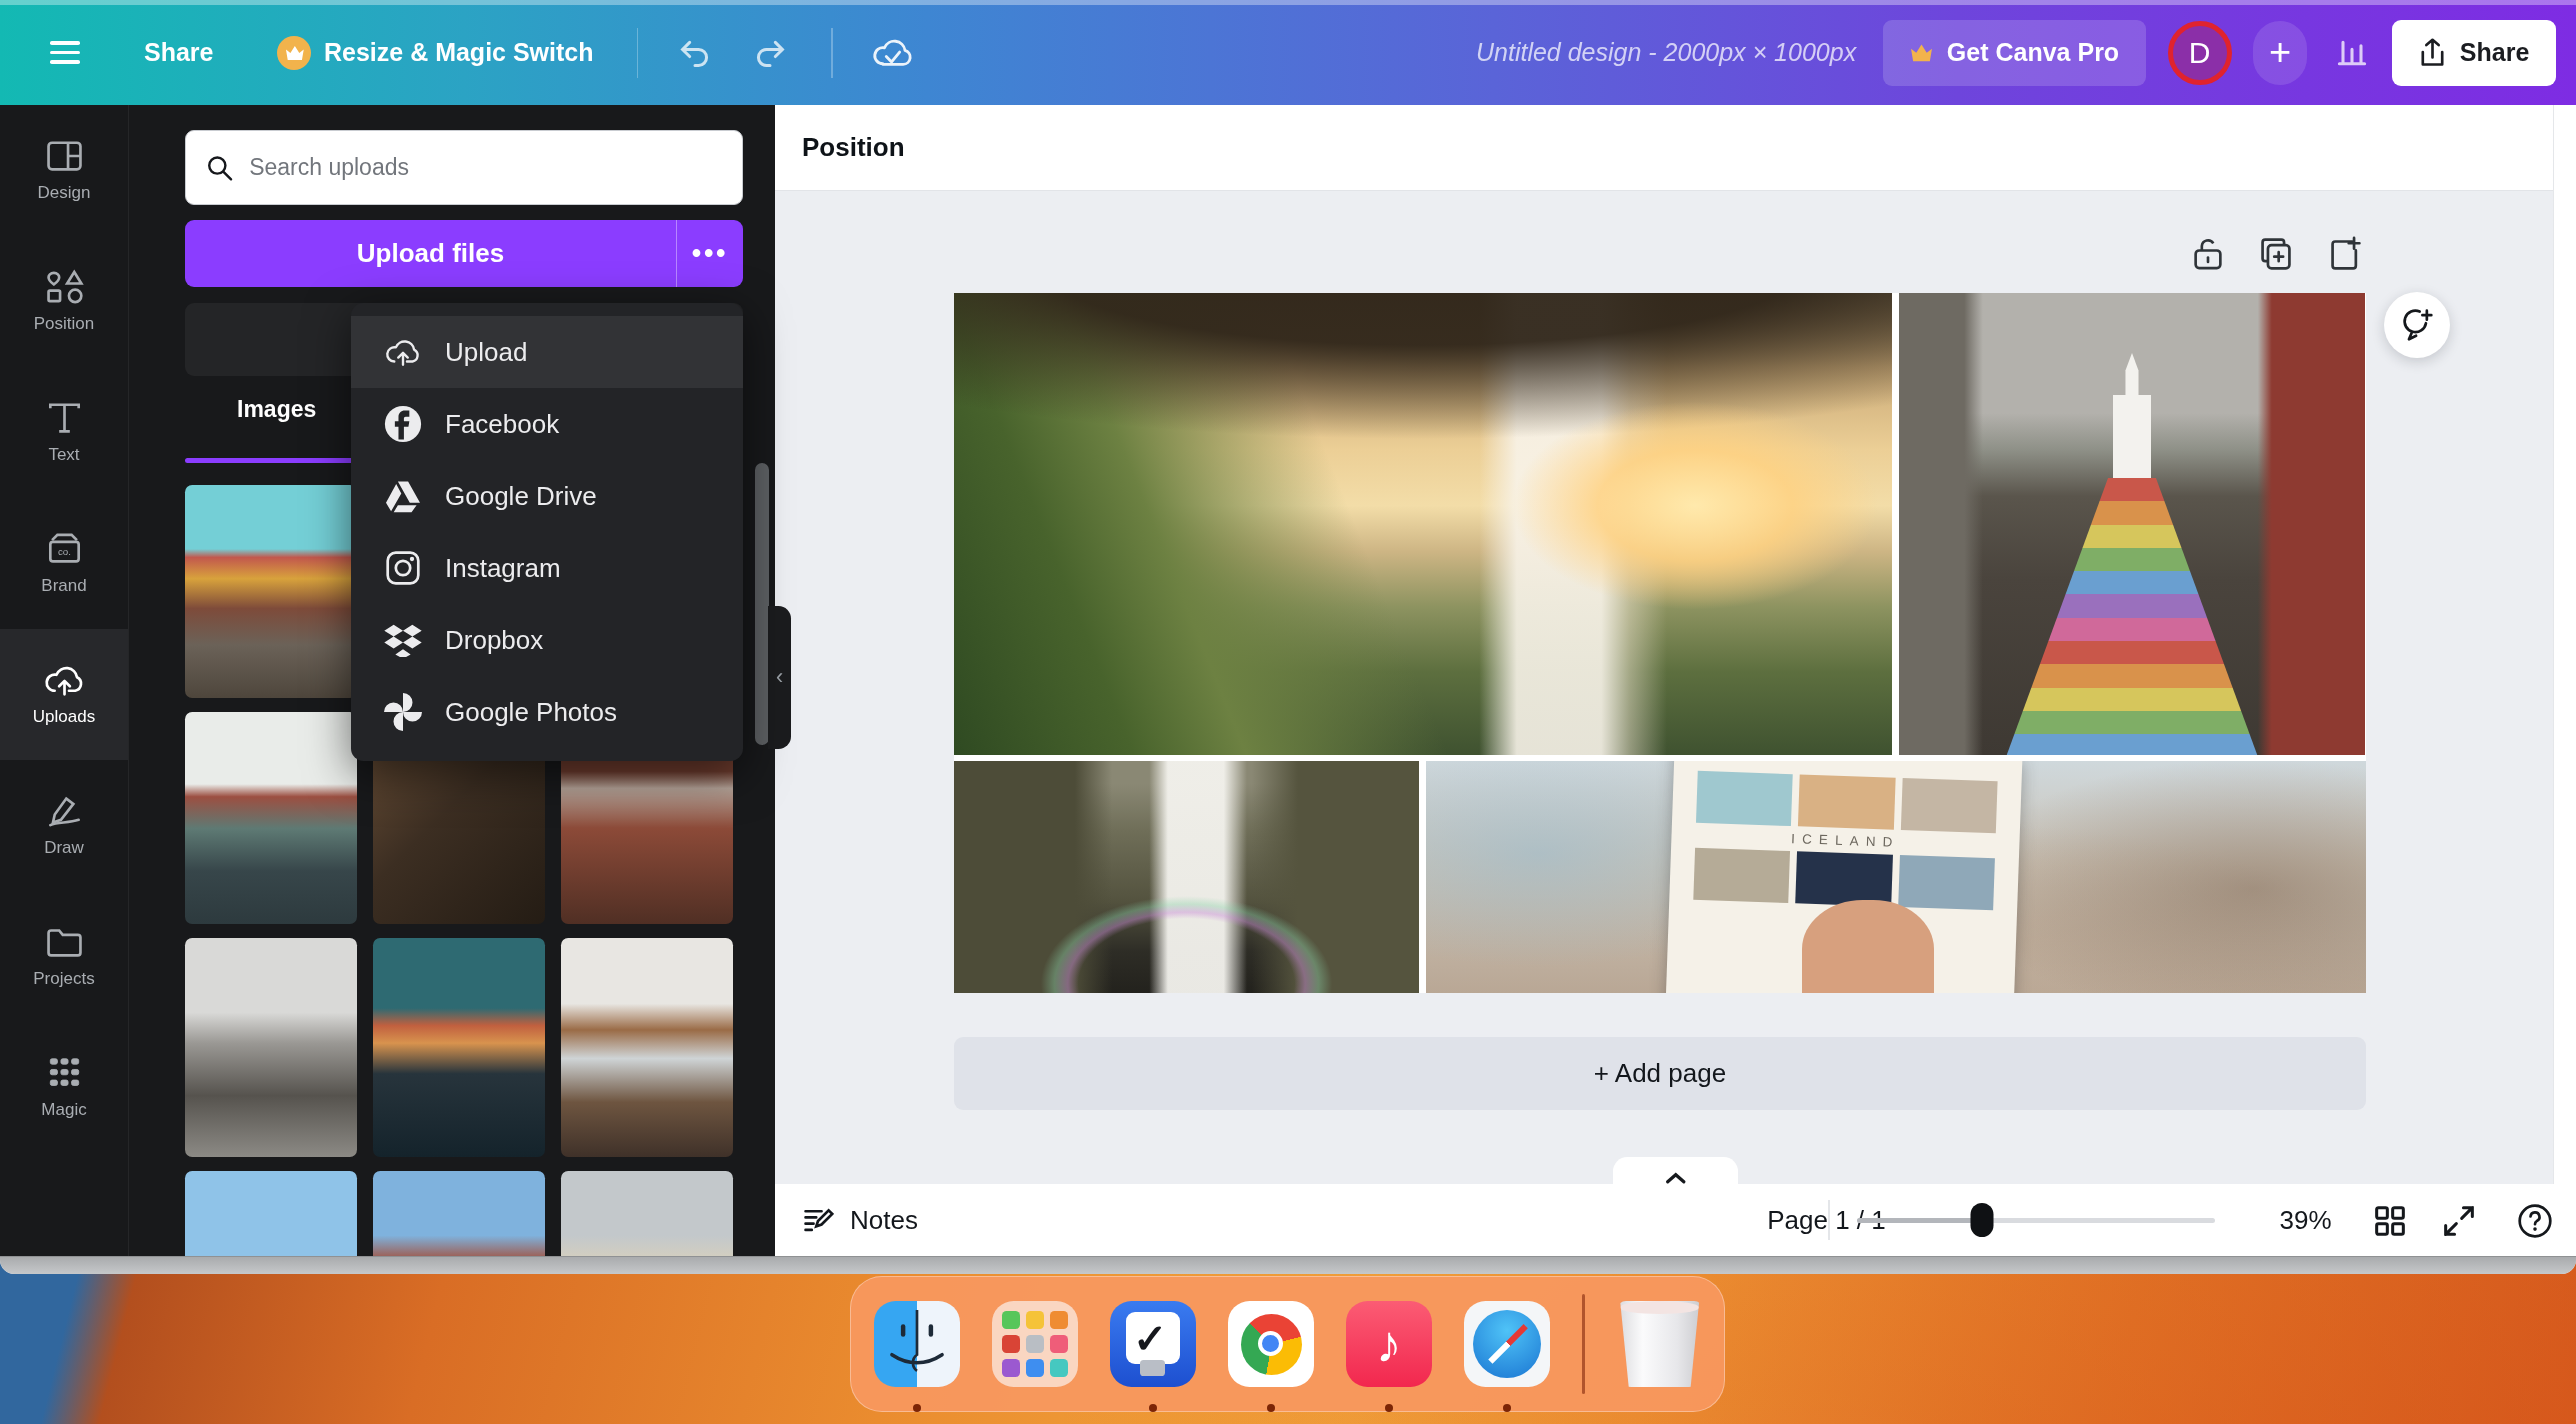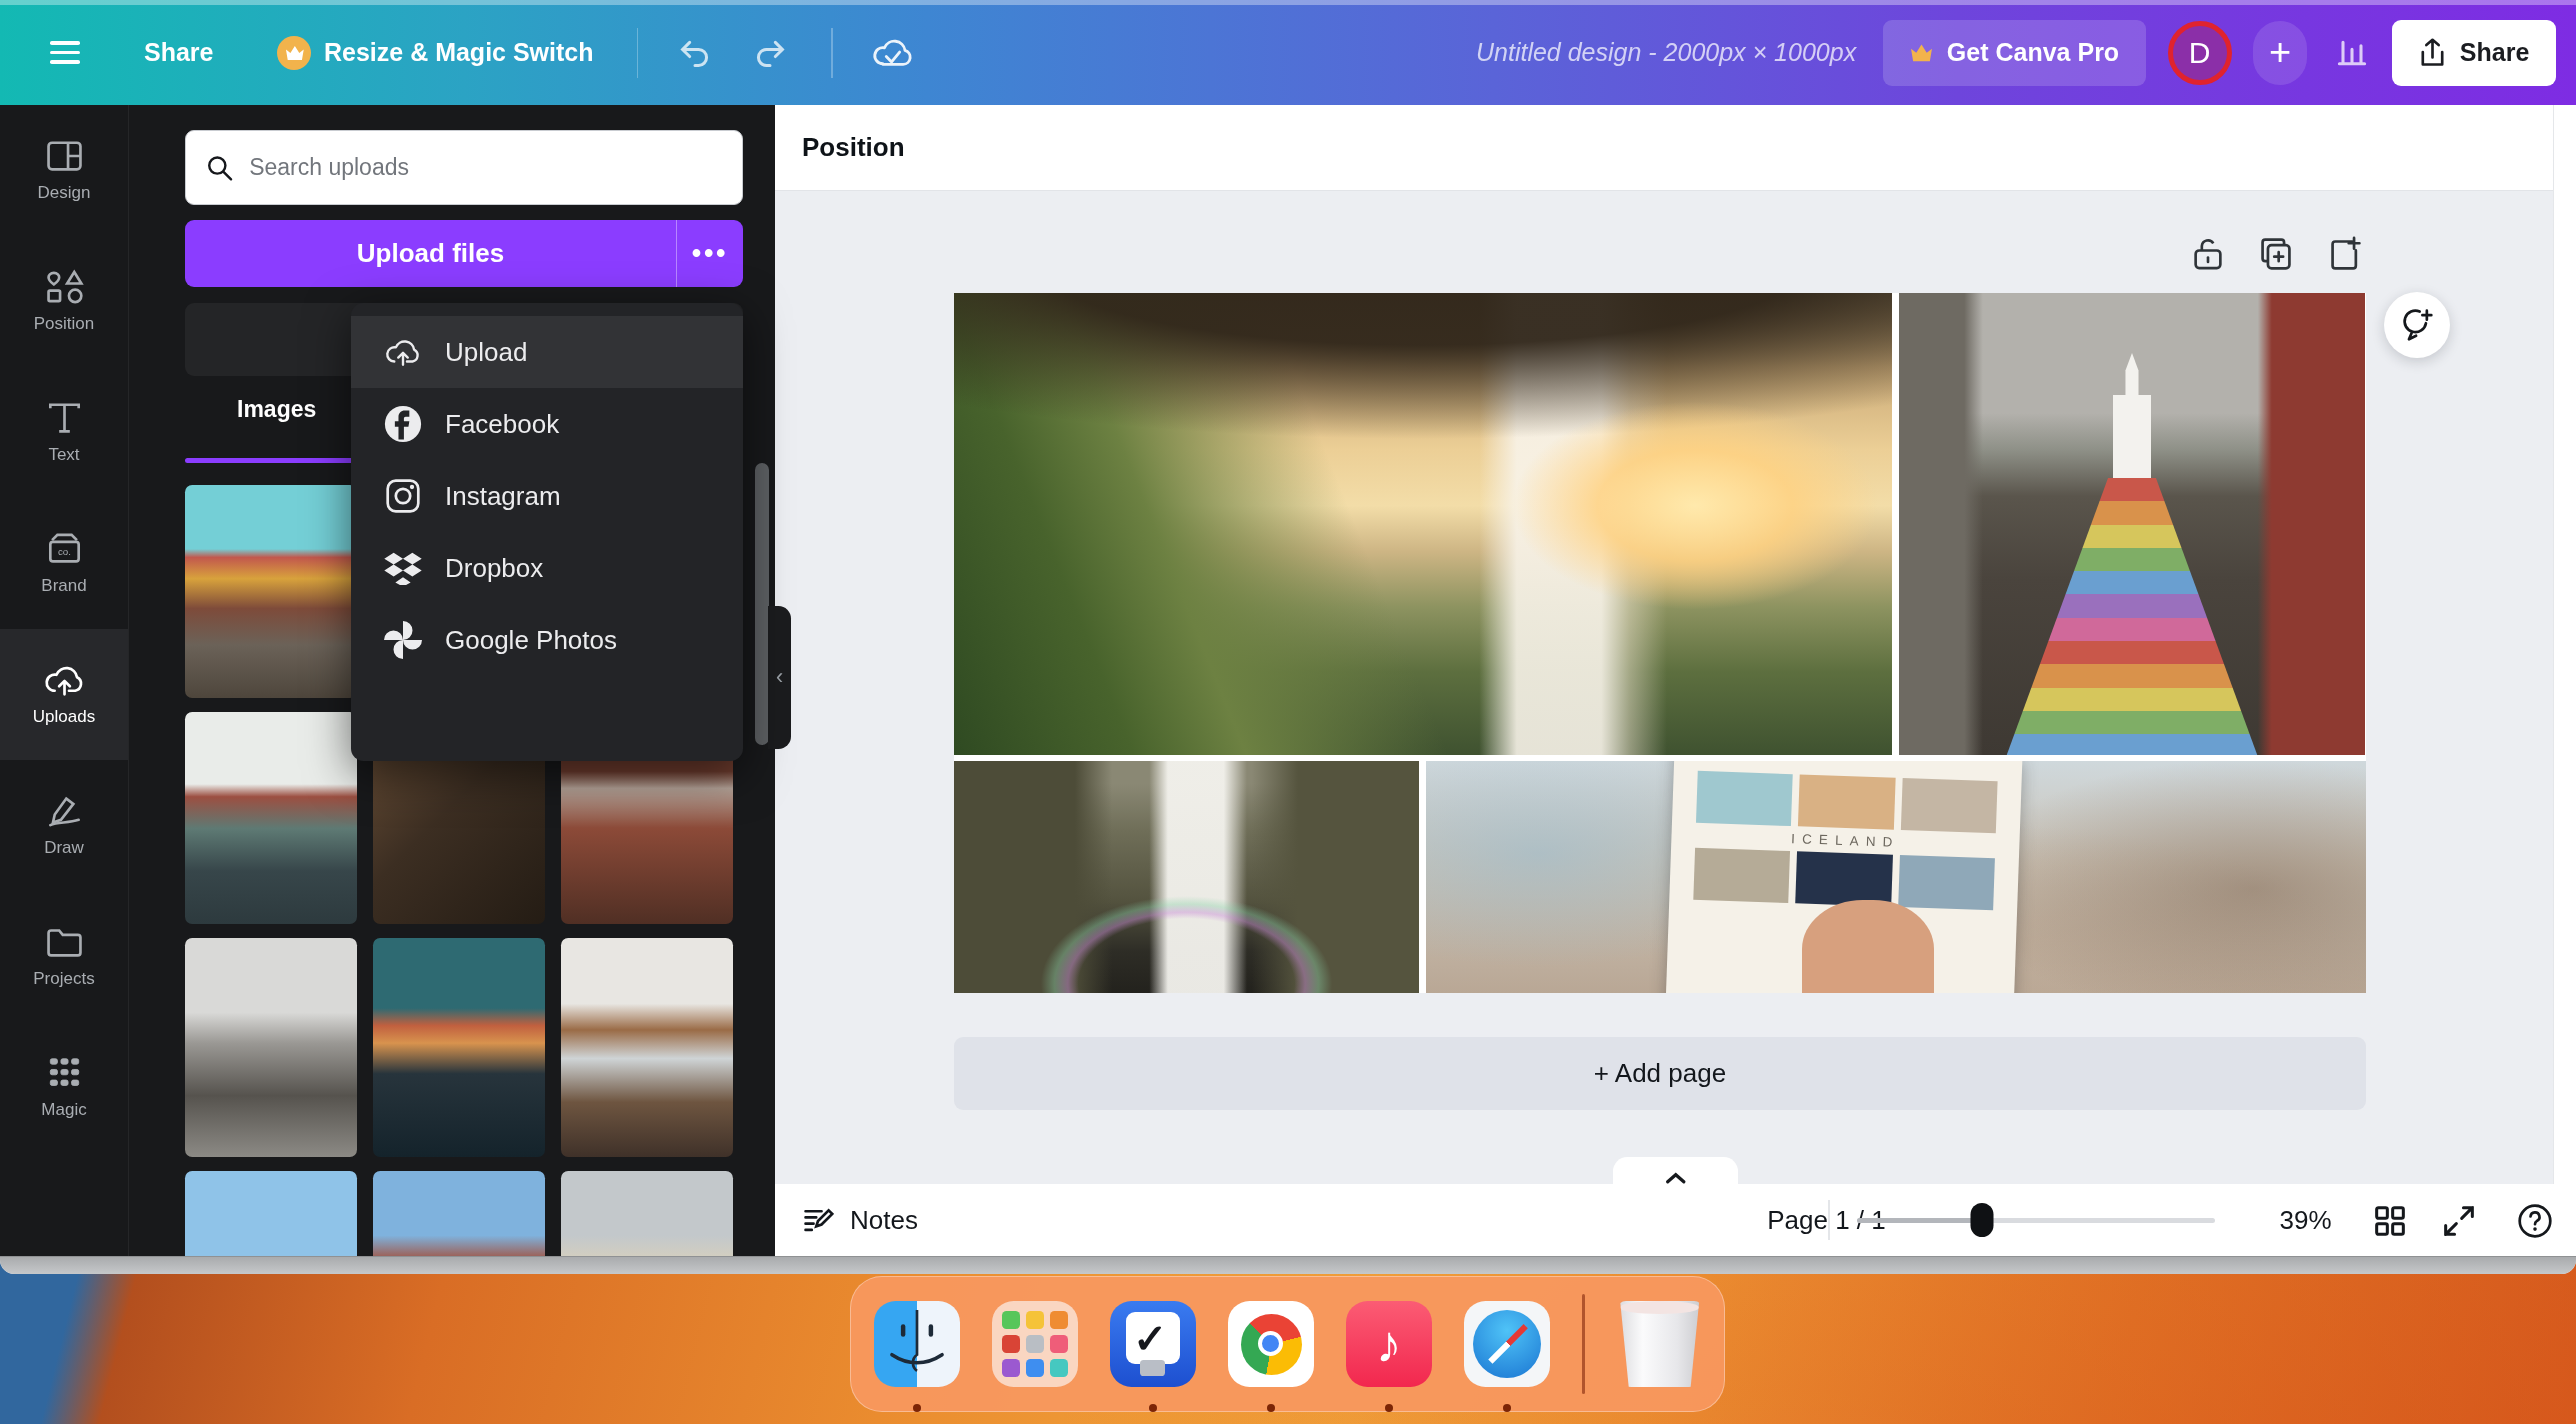--- a/index.html
+++ b/index.html
@@ -422,20 +422,28 @@
         <span class="mi">
           <svg width="38" height="38" viewBox="0 0 42 42">
               <circle cx="21" cy="21" r="20" fill="#ececee"></circle>
             <path d="M24 13h4V6h-5c-4 0-7 3-7 7v5h-4v6h4v14h6V24h5l1-6h-6v-3c0-1 .6-2 2-2z" fill="#232427"></path>
             </svg>
         </span>
         <span>Facebook</span>
       </div>
       <div class="menu-item">
         <span class="mi">
+          <svg width="38" height="34" viewBox="0 0 44 40" fill="#ececee">
+            <path d="M16 3h12l14 25h-12zM14 6L2 28l6 10 12-21zM11 39l5-8h22l-6 8z"></path>
+            </svg>
+        </span>
+        <span>Google Drive</span>
+      </div>
+      <div class="menu-item">
+        <span class="mi">
           <svg width="36" height="36" viewBox="0 0 40 40" fill="none" stroke="#ececee" stroke-width="3">
             <rect x="3" y="3" width="34" height="34" rx="9"></rect>
               <circle cx="20" cy="20" r="8"></circle>
             <circle cx="30" cy="10" r="2.4" fill="#ececee" stroke="none"></circle>
             </svg>
         </span>
         <span>Instagram</span>
       </div>
       <div class="menu-item">
         <span class="mi">

